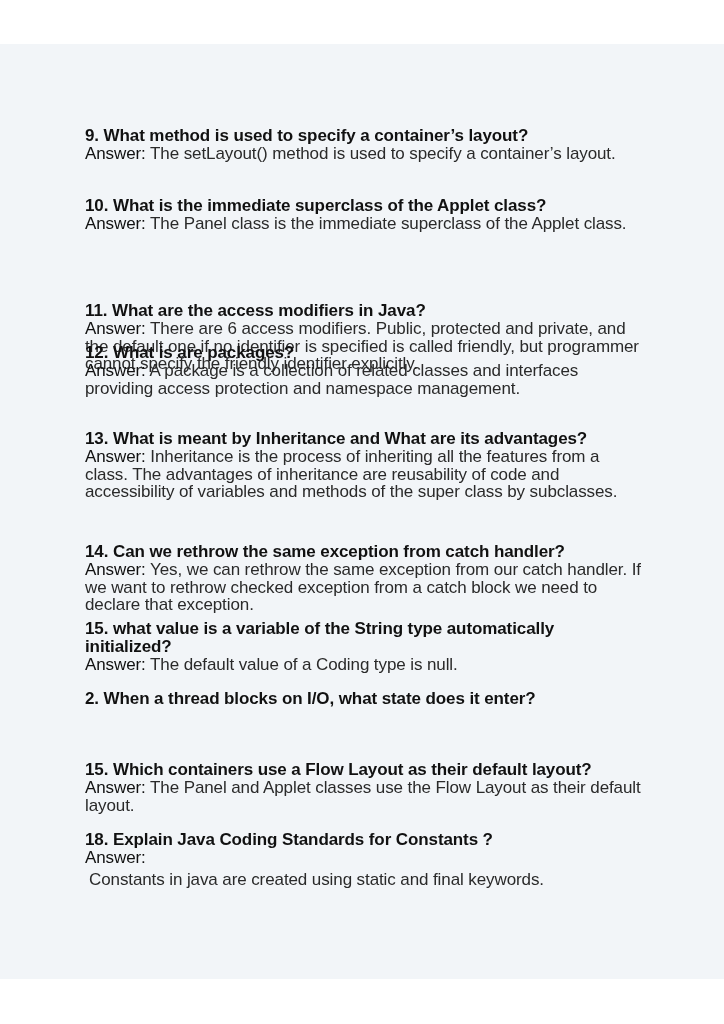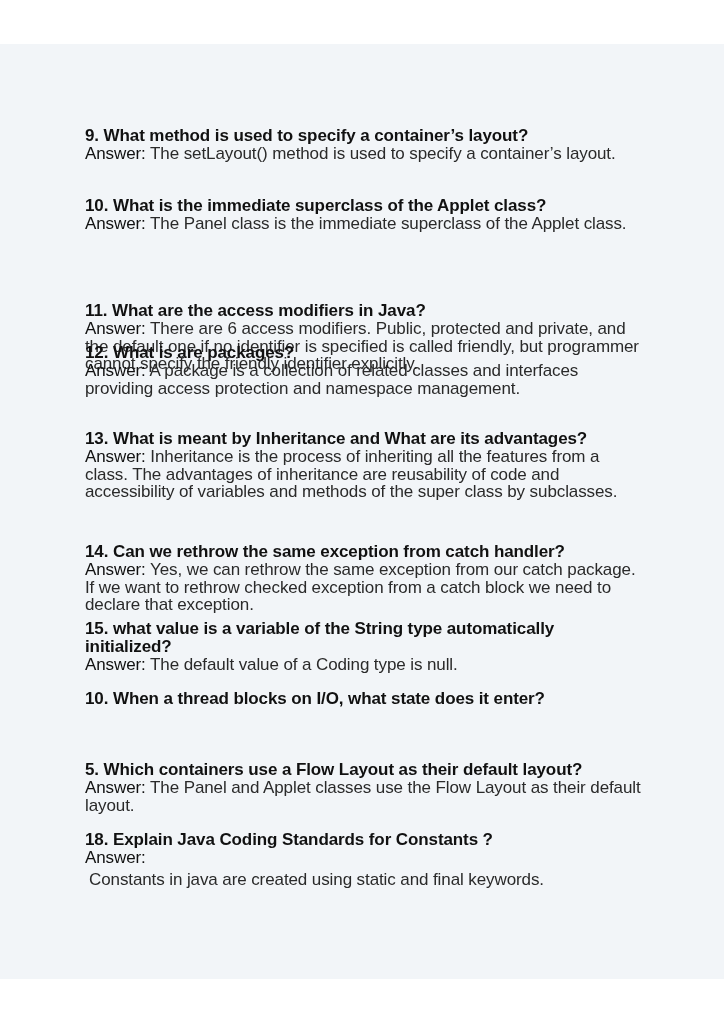--- a/index.html
+++ b/index.html
@@ -72,34 +72,34 @@
     <p class="a"><span class="lbl">Answer:</span> <span>A package is a collection of related classes and interfaces providing access protection and namespace management.</span></p>
   </div>
 
   <div class="qa" style="top:386px;">
     <p class="q">13. What is meant by Inheritance and What are its advantages?</p>
     <p class="a"><span class="lbl">Answer:</span> <span>Inheritance is the process of inheriting all the features from a class. The advantages of inheritance are reusability of code and accessibility of variables and methods of the super class by subclasses.</span></p>
   </div>
 
   <div class="qa" style="top:490px;margin-top:9px;">
     <p class="q">14. Can we rethrow the same exception from catch handler?</p>
-    <p class="a"><span class="lbl">Answer:</span> <span>Yes, we can rethrow the same exception from our catch package. If we want to rethrow checked exception from a catch block we need to declare that exception.</span></p>
+    <p class="a"><span class="lbl">Answer:</span> <span>Yes, we can rethrow the same exception from our catch handler. If we want to rethrow checked exception from a catch block we need to declare that exception.</span></p>
   </div>
 
   <div class="qa" style="top:576px;">
     <p class="q">15. what value is a variable of the String type automatically initialized?</p>
     <p class="a"><span class="lbl">Answer:</span> <span>The default value of a Coding type is null.</span></p>
   </div>
 
   <div class="qa" style="top:646px;">
-    <p class="q">10. When a thread blocks on I/O, what state does it enter?</p>
+    <p class="q">2. When a thread blocks on I/O, what state does it enter?</p>
   </div>
 
   <div class="qa" style="top:717px;">
-    <p class="q">5. Which containers use a Flow Layout as their default layout?</p>
+    <p class="q">15. Which containers use a Flow Layout as their default layout?</p>
     <p class="a"><span class="lbl">Answer:</span> <span>The Panel and Applet classes use the Flow Layout as their default layout.</span></p>
   </div>
 
   <div class="qa" style="top:787px;">
     <p class="q">18. Explain Java Coding Standards for Constants ?</p>
     <p class="a"><span class="lbl">Answer:</span></p>
     <p class="a-block">Constants in java are created using static and final keywords.</p>
   </div>
 
 </div>

